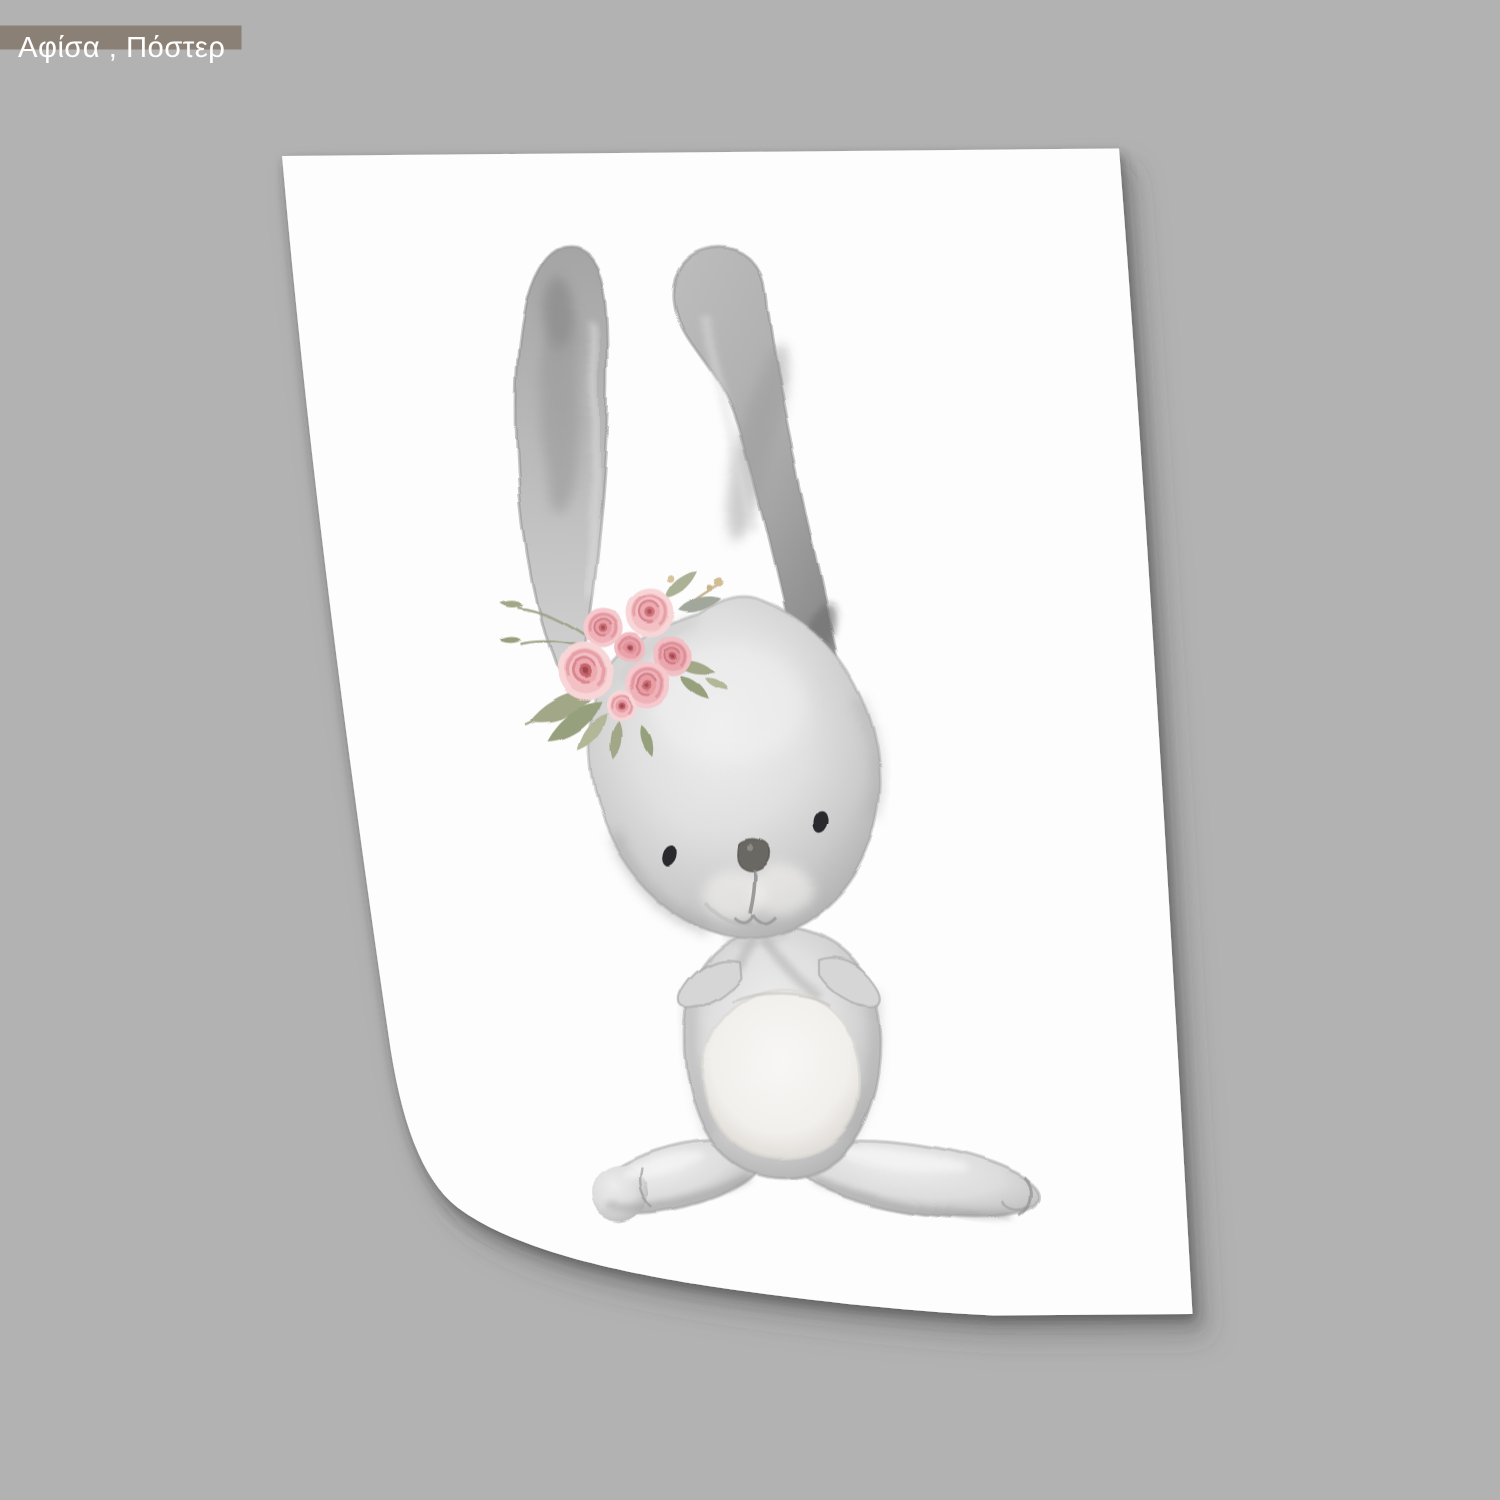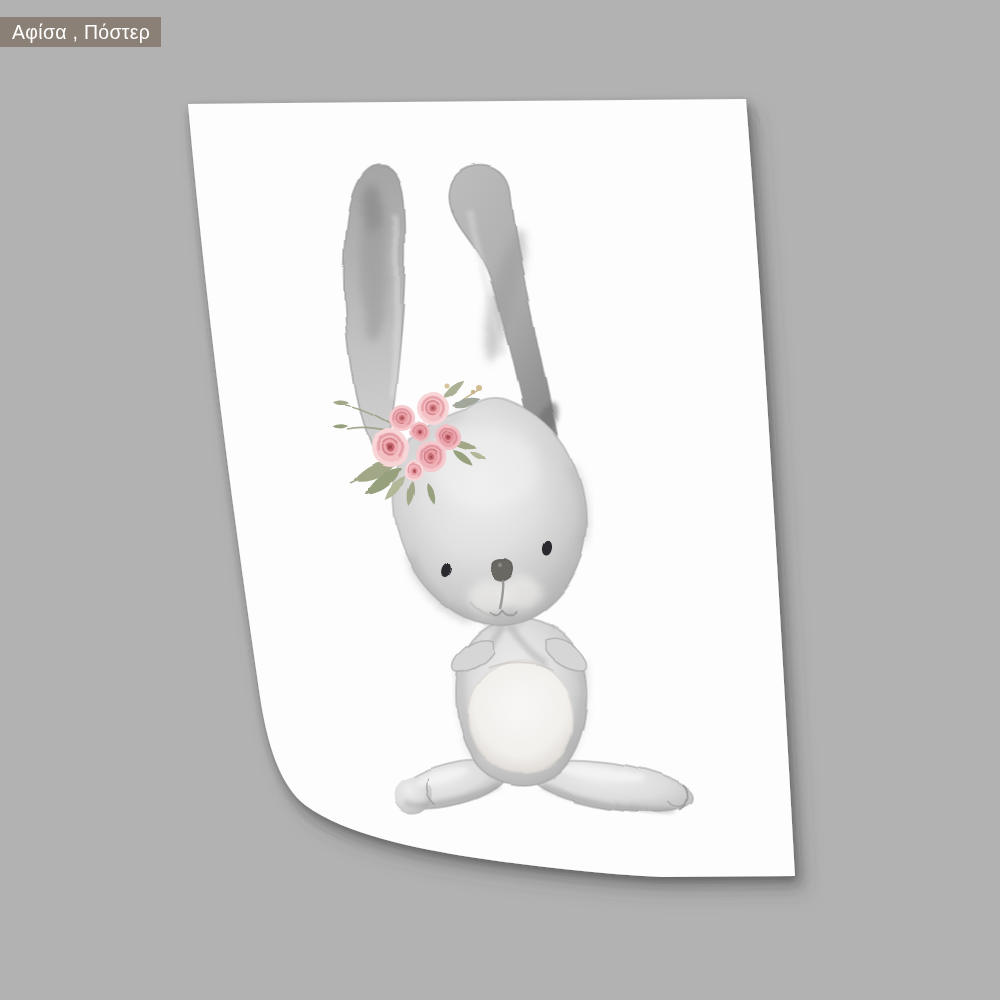--- a/index.html
+++ b/index.html
@@ -4,21 +4,21 @@
 <style>
   html,body{margin:0;padding:0;background:#888;}
   .stage{
     position:relative;width:1000px;height:1000px;overflow:hidden;
     background:var(--page-bg,#b2b2b2);
     font-family:"Liberation Sans",sans-serif;
   }
   .stage svg{position:absolute;left:0;top:0;}
   .badge{
     position:absolute;left:0;top:17px;z-index:5;
-    height:30px;line-height:30px;padding:0 11px 0 12px;
+    height:16px;line-height:30px;padding:0 11px 0 12px;
     background:var(--badge-bg,#8a8076);color:var(--badge-fg,#ffffff);
     font-size:19.5px;letter-spacing:.3px;white-space:pre;
   }
 </style>
 </head>
 <body>
 
 <div class="stage">
 
   <div class="badge"><span>Αφίσα , Πόστερ</span></div>

